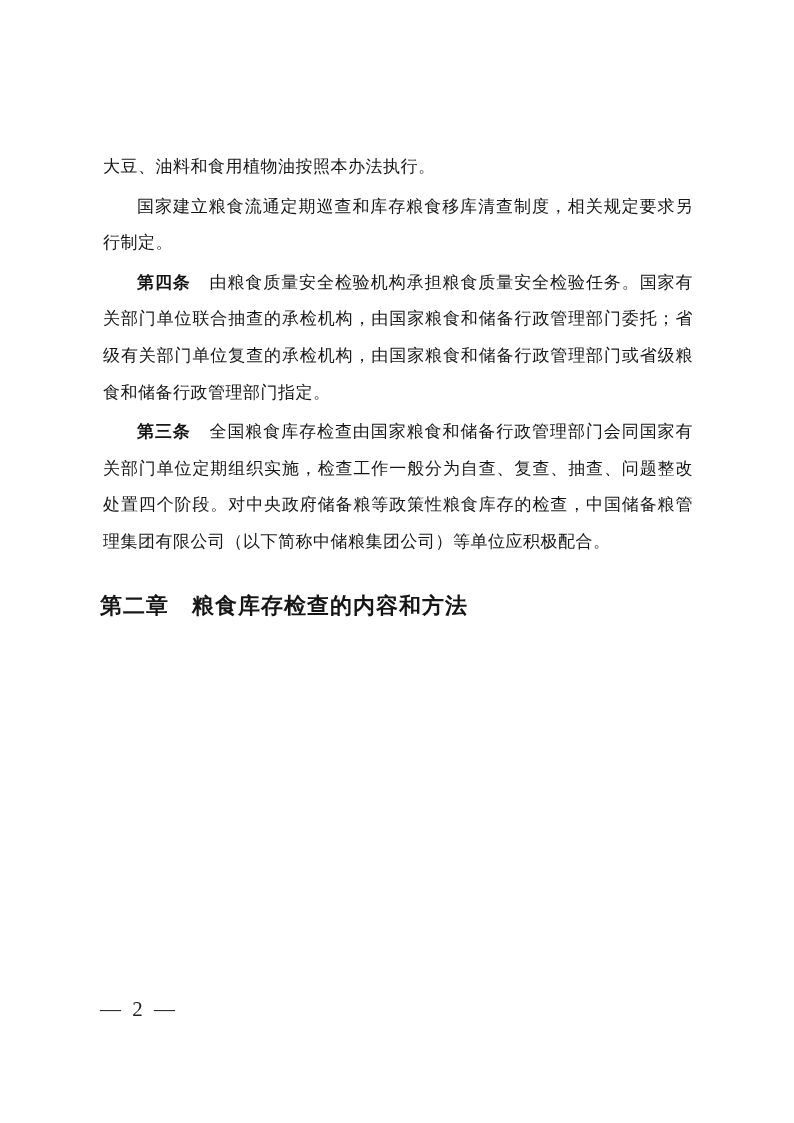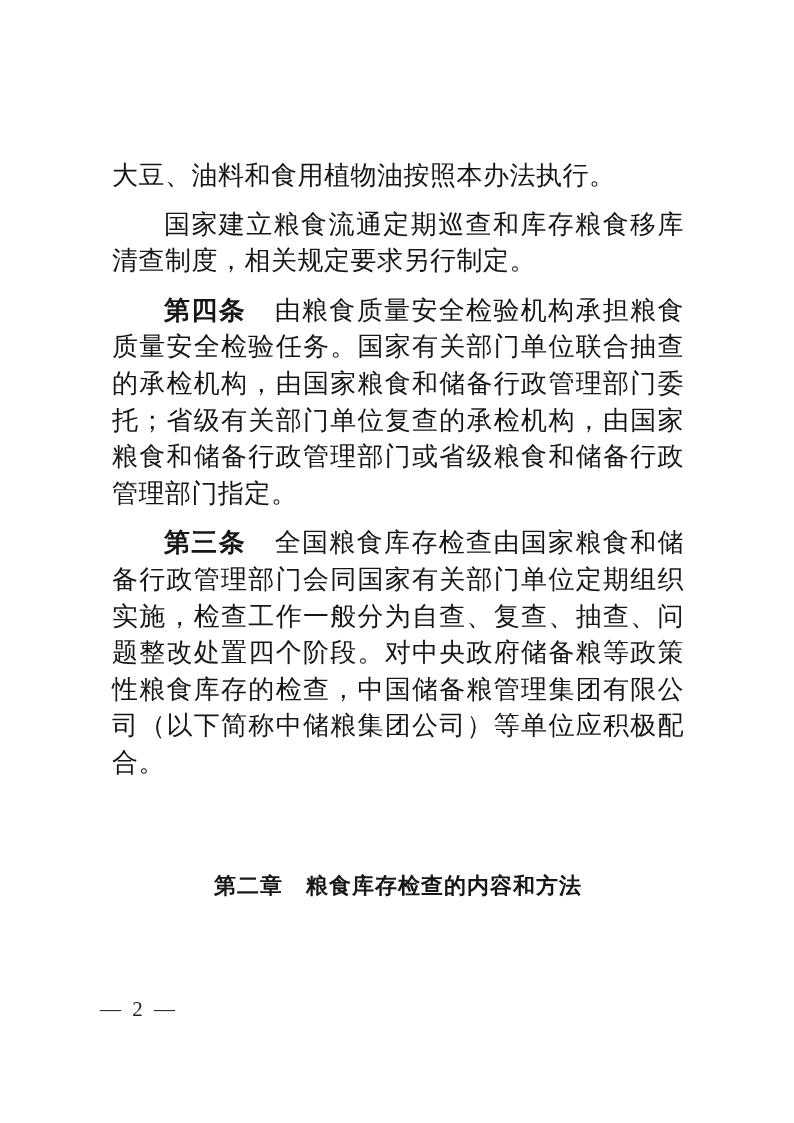--- a/index.html
+++ b/index.html
@@ -15,43 +15,42 @@
     font-family: "Liberation Serif", "DejaVu Serif", serif;
     color: #161616;
   }
   .content {
     position: absolute;
     left: 100px;
     top: 146px;
     width: 596px;
   }
   .para {
-    margin: 12px;
-    font-size: 26px;
+    margin: 3px;
+    font-size: 17px;
     line-height: 36.6px;
     text-align: justify;
     text-justify: inter-ideograph;
     word-break: break-all;
     letter-spacing: 0.5px;
   }
   .para.indent {
     text-indent: 2em;
   }
   .term {
     font-family: "Liberation Sans", "DejaVu Sans", sans-serif;
     font-weight: bold;
     margin-right: 1.1em;
   }
   .chapter-heading {
-    margin: 86px 0 50px 0;
+    margin: 27px 0 50px 0;
     font-family: "Liberation Sans", "DejaVu Sans", sans-serif;
     font-weight: bold;
     font-size: 22px;
     line-height: 36.6px;
-    text-align: center;
     letter-spacing: 1px;
   }
   .footer {
     position: absolute;
     left: 100px;
     top: 995px;
     font-size: 21px;
     line-height: 28px;
     letter-spacing: 3px;
     color: #222222;

